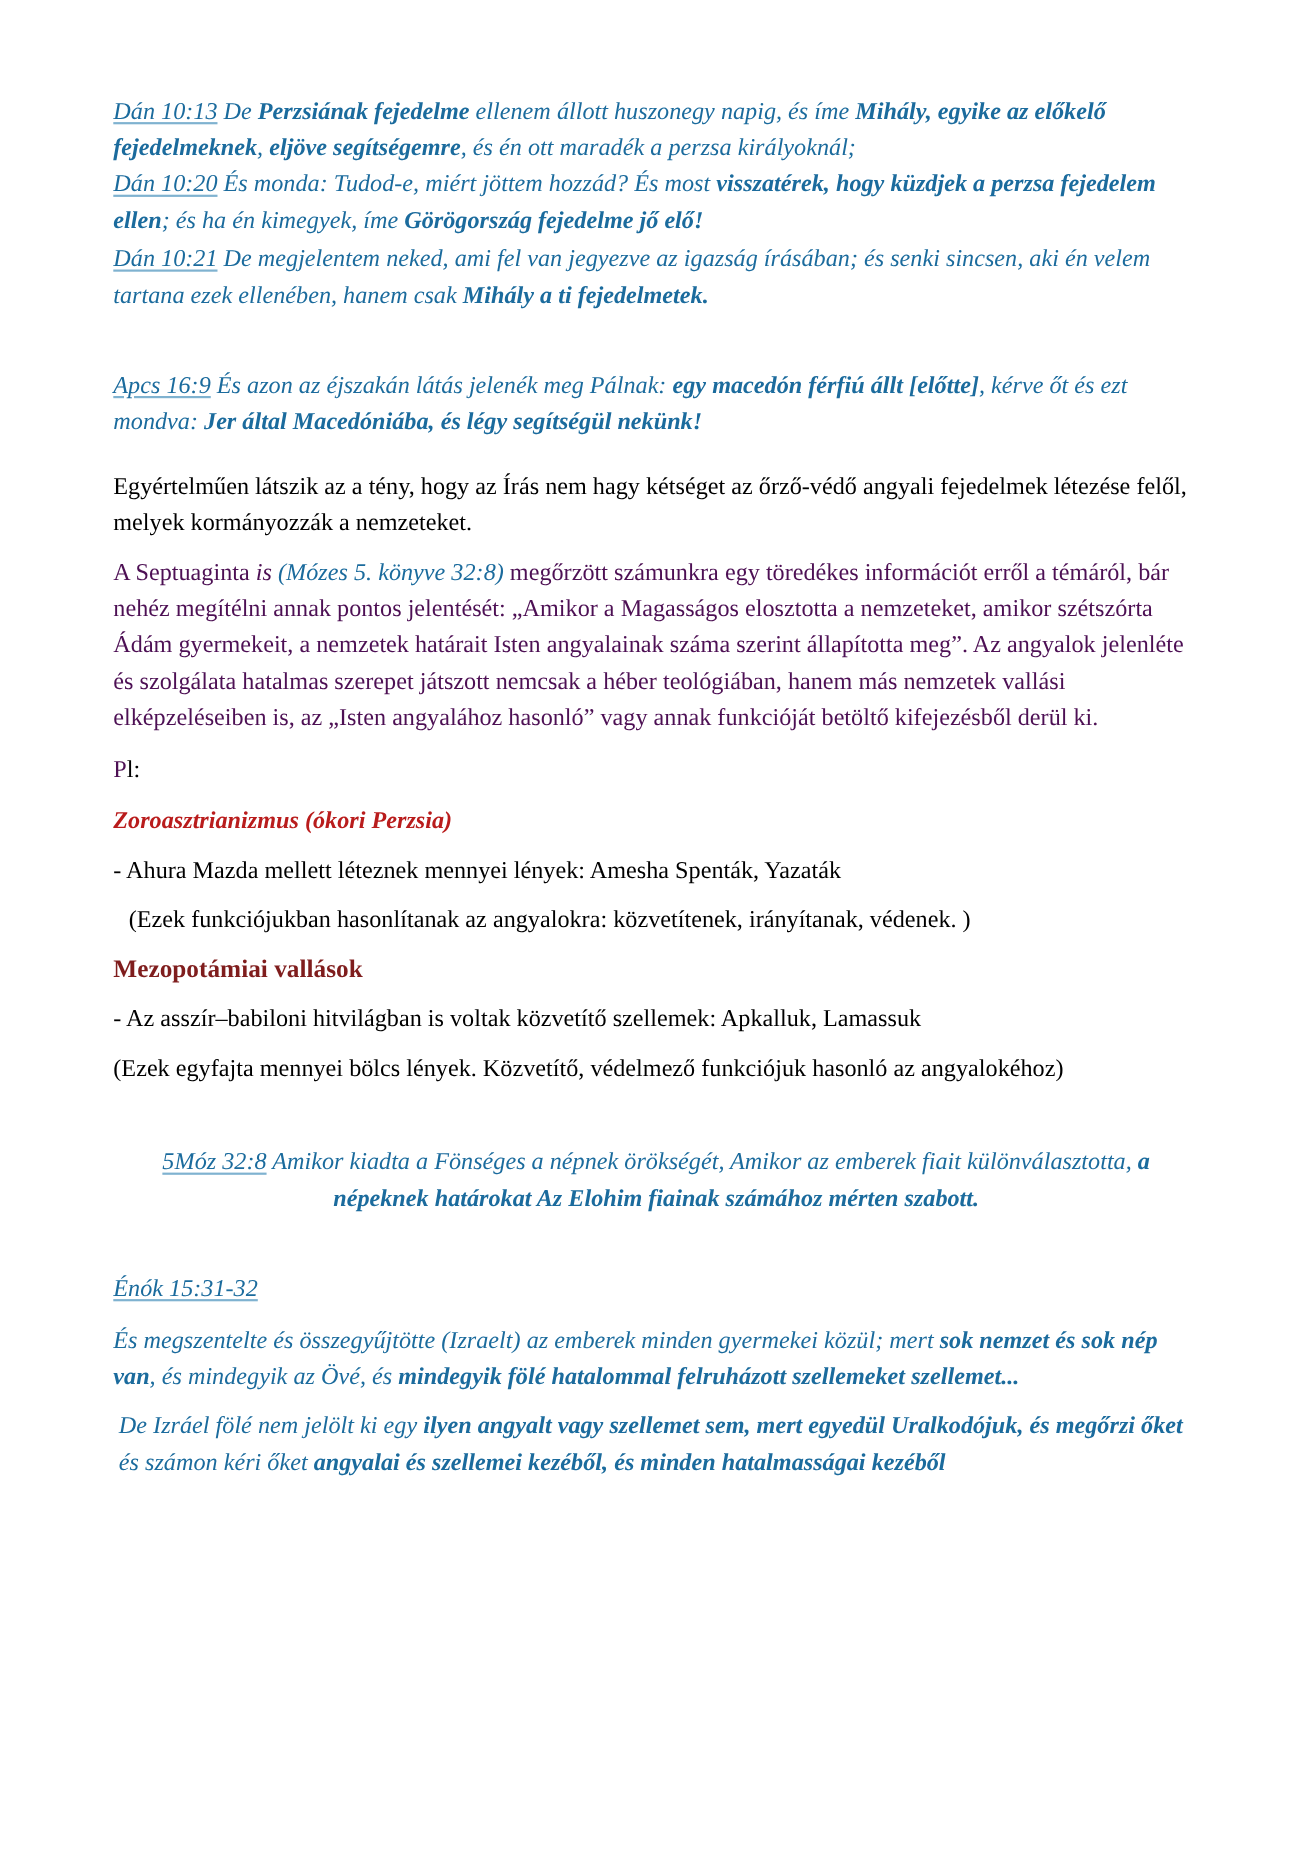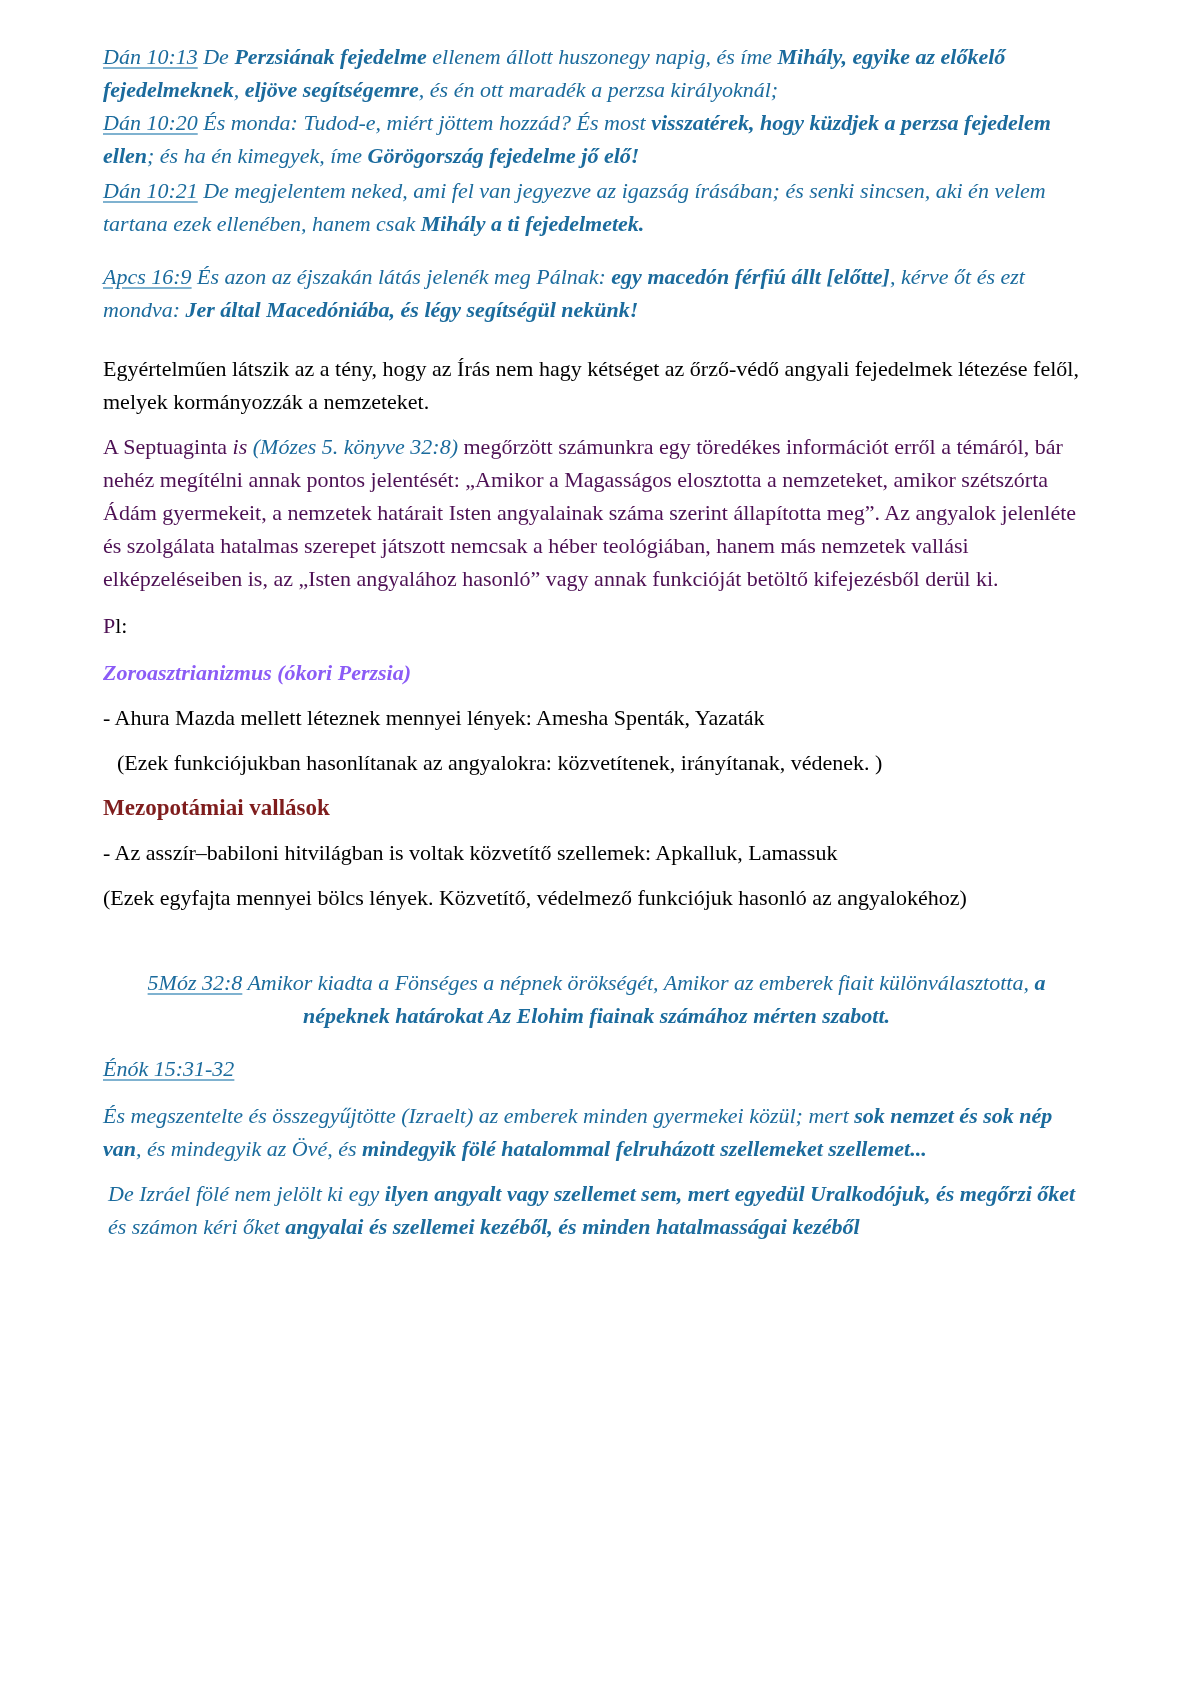--- a/index.html
+++ b/index.html
@@ -10,21 +10,21 @@
   body {
     width: 1190px;
     height: 1683px;
     font-family: "Liberation Serif", "DejaVu Serif", serif;
     font-size: 22px;
     line-height: 33px;
     color: #000000;
     overflow: hidden;
   }
   .page {
-    padding: 40px 100px 0 103px;
+    padding: 84px 100px 0 103px;
     box-sizing: border-box;
     width: 1190px;
   }
   p { margin: 0; }
 
   
   .verse {
     color: #1b6b9d;
     font-style: italic;
   }
@@ -35,27 +35,27 @@
     text-decoration-thickness: 2px;
     text-underline-offset: 3px;
   }
   .blue { color: #1b6b9d; font-style: italic; }
   .purpletext { color: #4d1054; }
   .it { font-style: italic; }
 
   .body-black { color: #000000; }
   .body-purple { color: #4d1054; }
 
-  .h-bolditalic { font-weight: 700; font-style: italic; color: #8b5cf6; }
+  .h-bolditalic { font-weight: 700; font-style: italic; color: #b91c1c; }
   .h-bold { font-weight: 700; color: #7f1d1d; font-size: 23px; }
 
   .mt-p   { margin-top: 2px; }
   .mt-s   { margin-top: 12px; }
   .mt-m   { margin-top: 14px; }
-  .mt-blk { margin-top: 20px; }
+  .mt-blk { margin-top: 49px; }
   .mt-big { margin-top: 26px; }
   .mt-xl  { margin-top: 52px; text-align: center; }
 
   .indent1 { padding-left: 14px; }
   .indent-tiny { padding-left: 5px; }
 </style>
 </head>
 <body>
 
 <div class="page">

